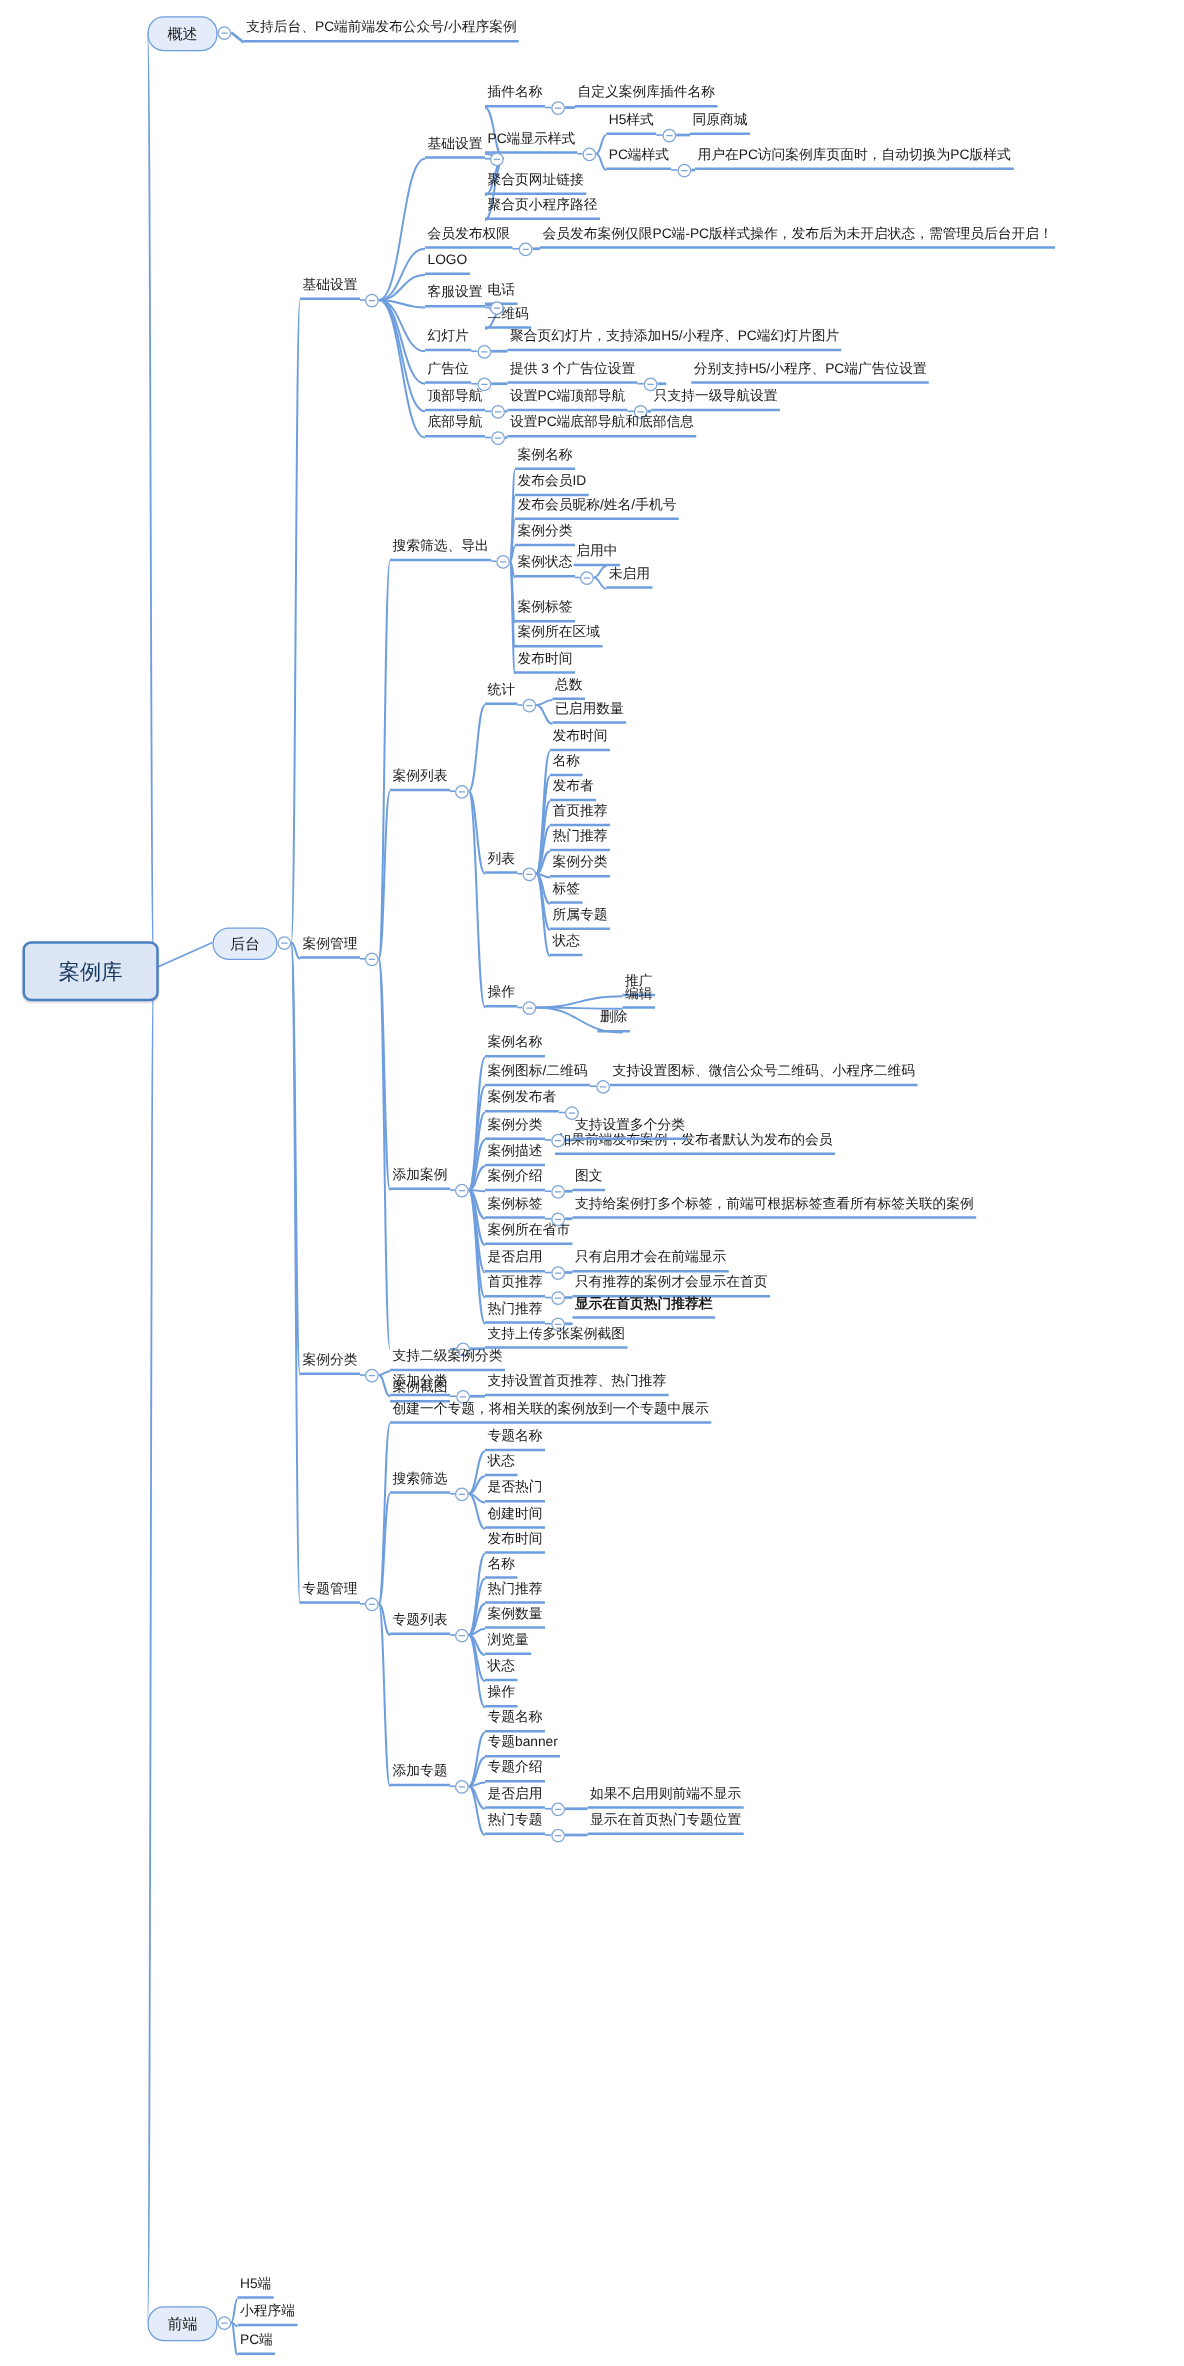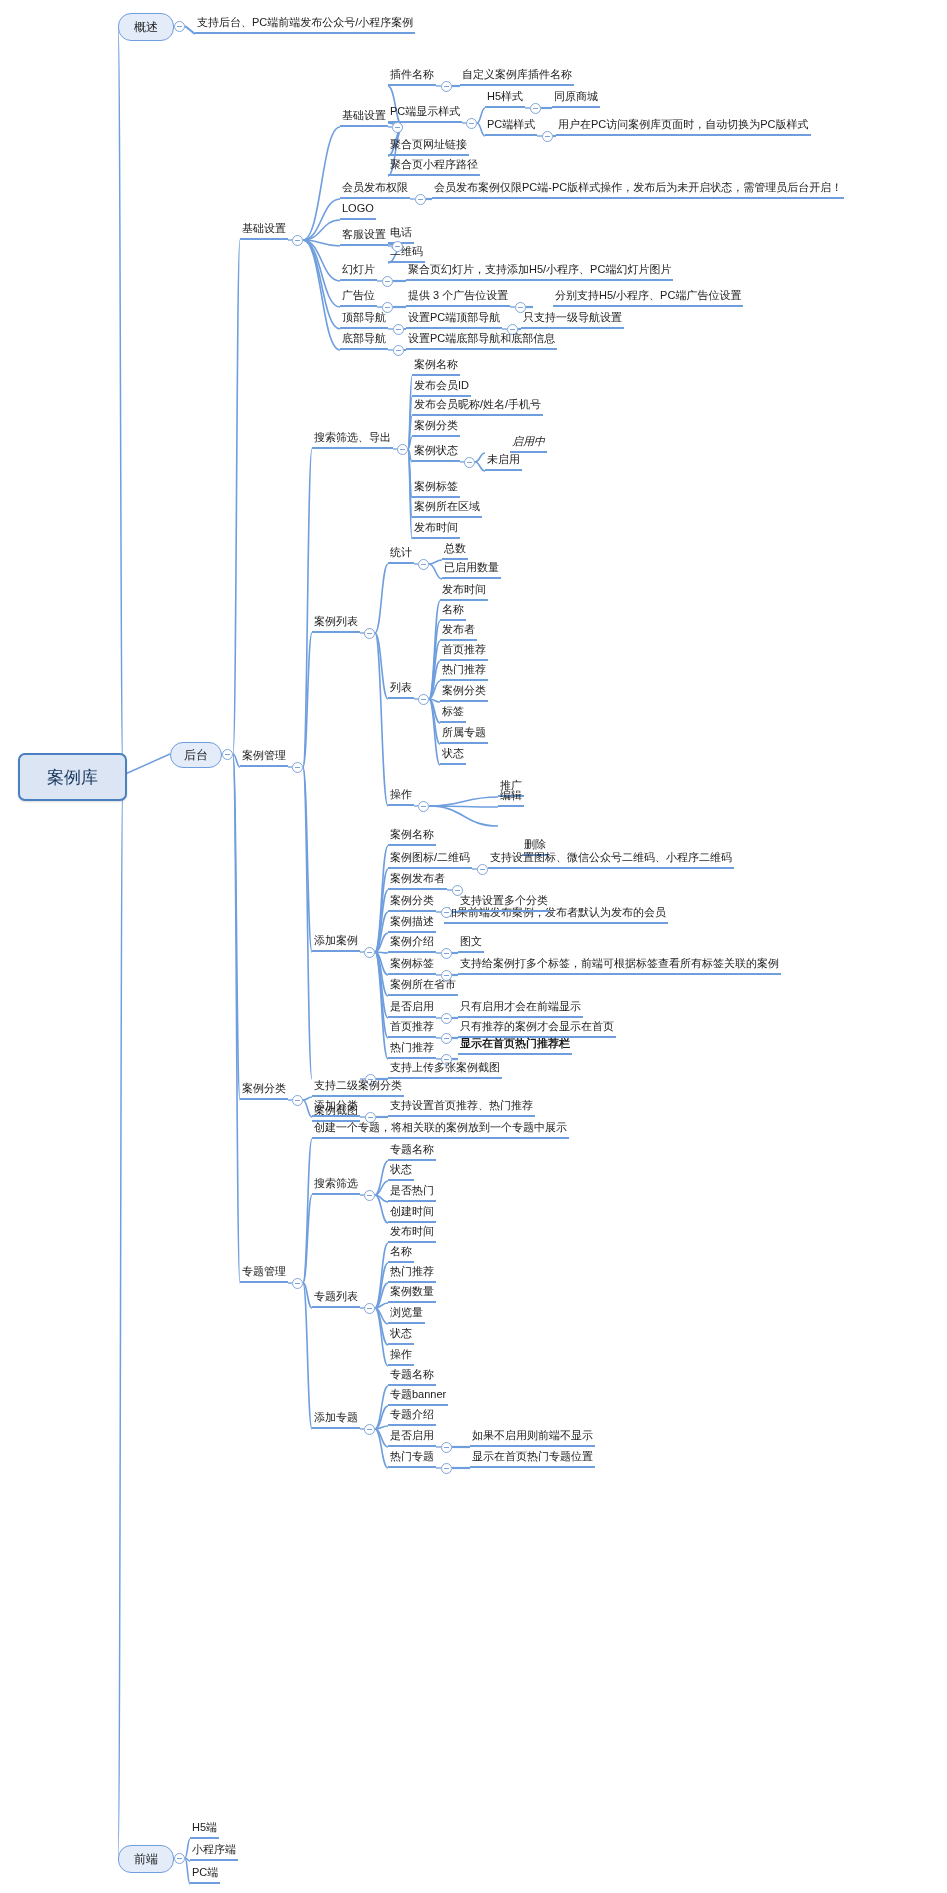--- a/index.html
+++ b/index.html
@@ -340,21 +340,21 @@
       <div class="node ul" style="left: 412px; top: 480px;">
         <span class="tx">案例标签</span>
       </div>
       <div class="node ul" style="left: 412px; top: 500px;">
         <span class="tx">案例所在区域</span>
       </div>
       <div class="node ul" style="left: 412px; top: 521px;">
         <span class="tx">发布时间</span>
       </div>
       <div class="tog" style="left: 397px; top: 443.5px;"></div>
-      <div class="node ul" style="left: 510px; top: 435px; font-style: italic;">
+      <div class="node ul" style="left: 459px; top: 435px;">
         <span class="tx">启用中</span>
       </div>
       <div class="node ul" style="left: 485px; top: 453px;">
         <span class="tx">未启用</span>
       </div>
       <div class="tog" style="left: 464px; top: 456.5px;"></div>
       <div class="node ul" style="left: 312px; top: 615px;">
         <span class="tx">案例列表</span>
       </div>
       <div class="node ul" style="left: 388px; top: 546px;">
@@ -401,21 +401,21 @@
       <div class="node ul" style="left: 440px; top: 747px;">
         <span class="tx">状态</span>
       </div>
       <div class="tog" style="left: 418px; top: 693.5px;"></div>
       <div class="node ul" style="left: 498px; top: 779px; font-family: Liberation Serif, serif;">
         <span class="tx">推广</span>
       </div>
       <div class="node ul" style="left: 498px; top: 789px;">
         <span class="tx">编辑</span>
       </div>
-      <div class="node ul" style="left: 522px; top: 808px; margin-top: 30px;">
+      <div class="node ul" style="left: 478px; top: 808px;">
         <span class="tx">删除</span>
       </div>
       <div class="tog" style="left: 418px; top: 800.5px;"></div>
       <div class="node ul" style="left: 312px; top: 934px;">
         <span class="tx">添加案例</span>
       </div>
       <div class="node ul" style="left: 388px; top: 828px;">
         <span class="tx">案例名称</span>
       </div>
       <div class="node ul" style="left: 388px; top: 851px;">

